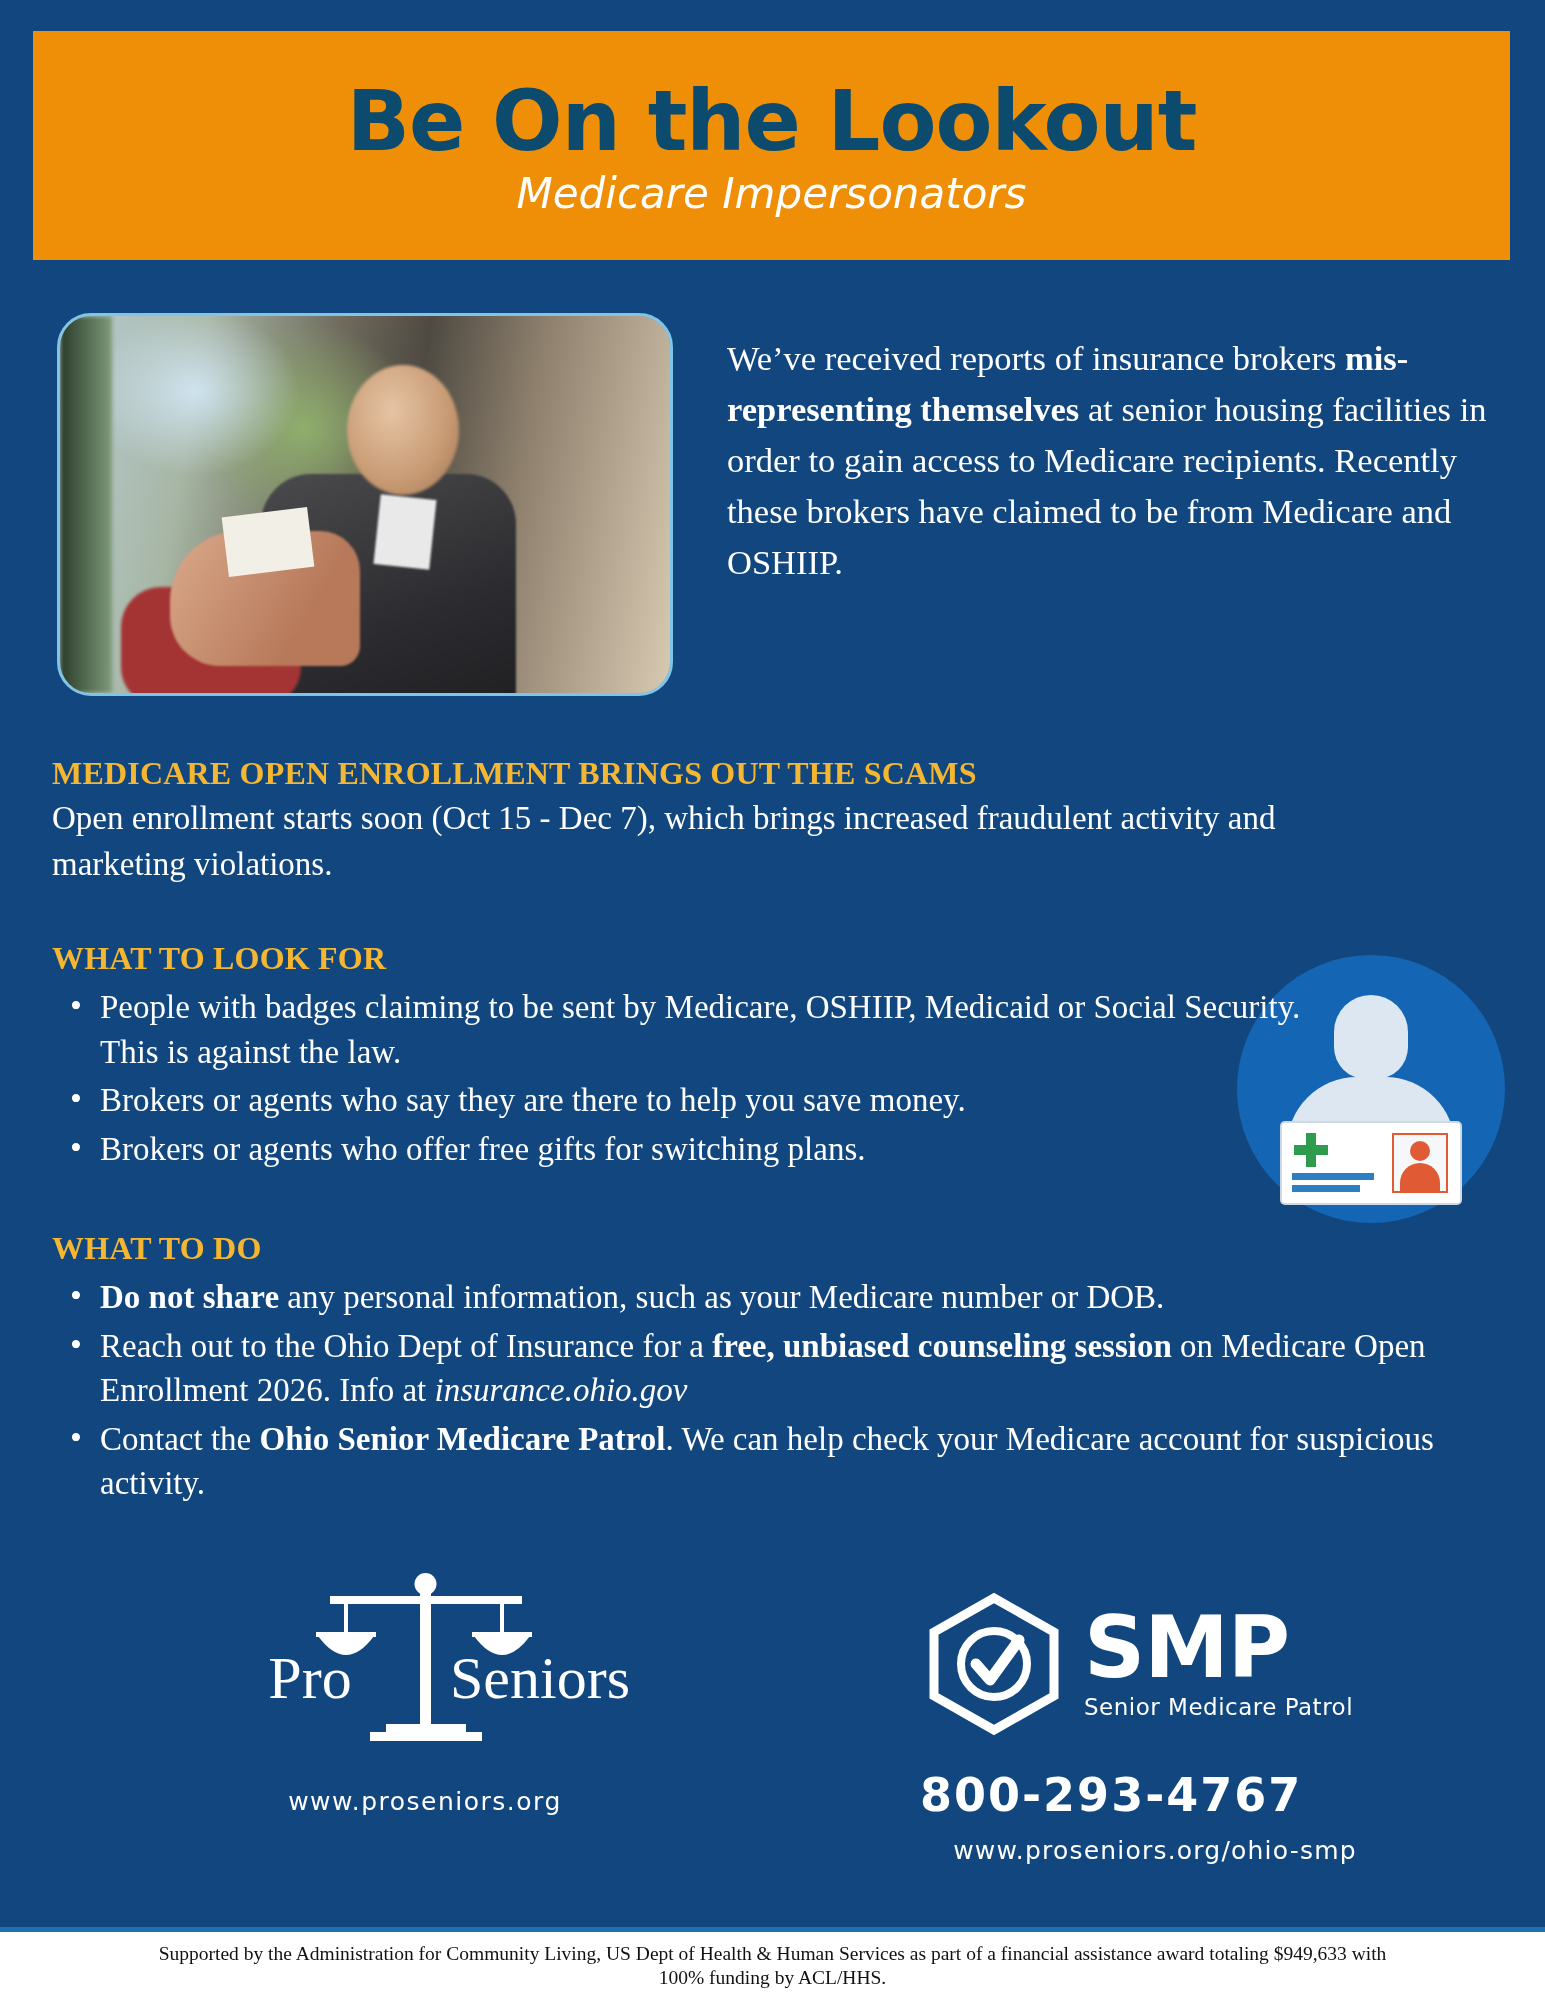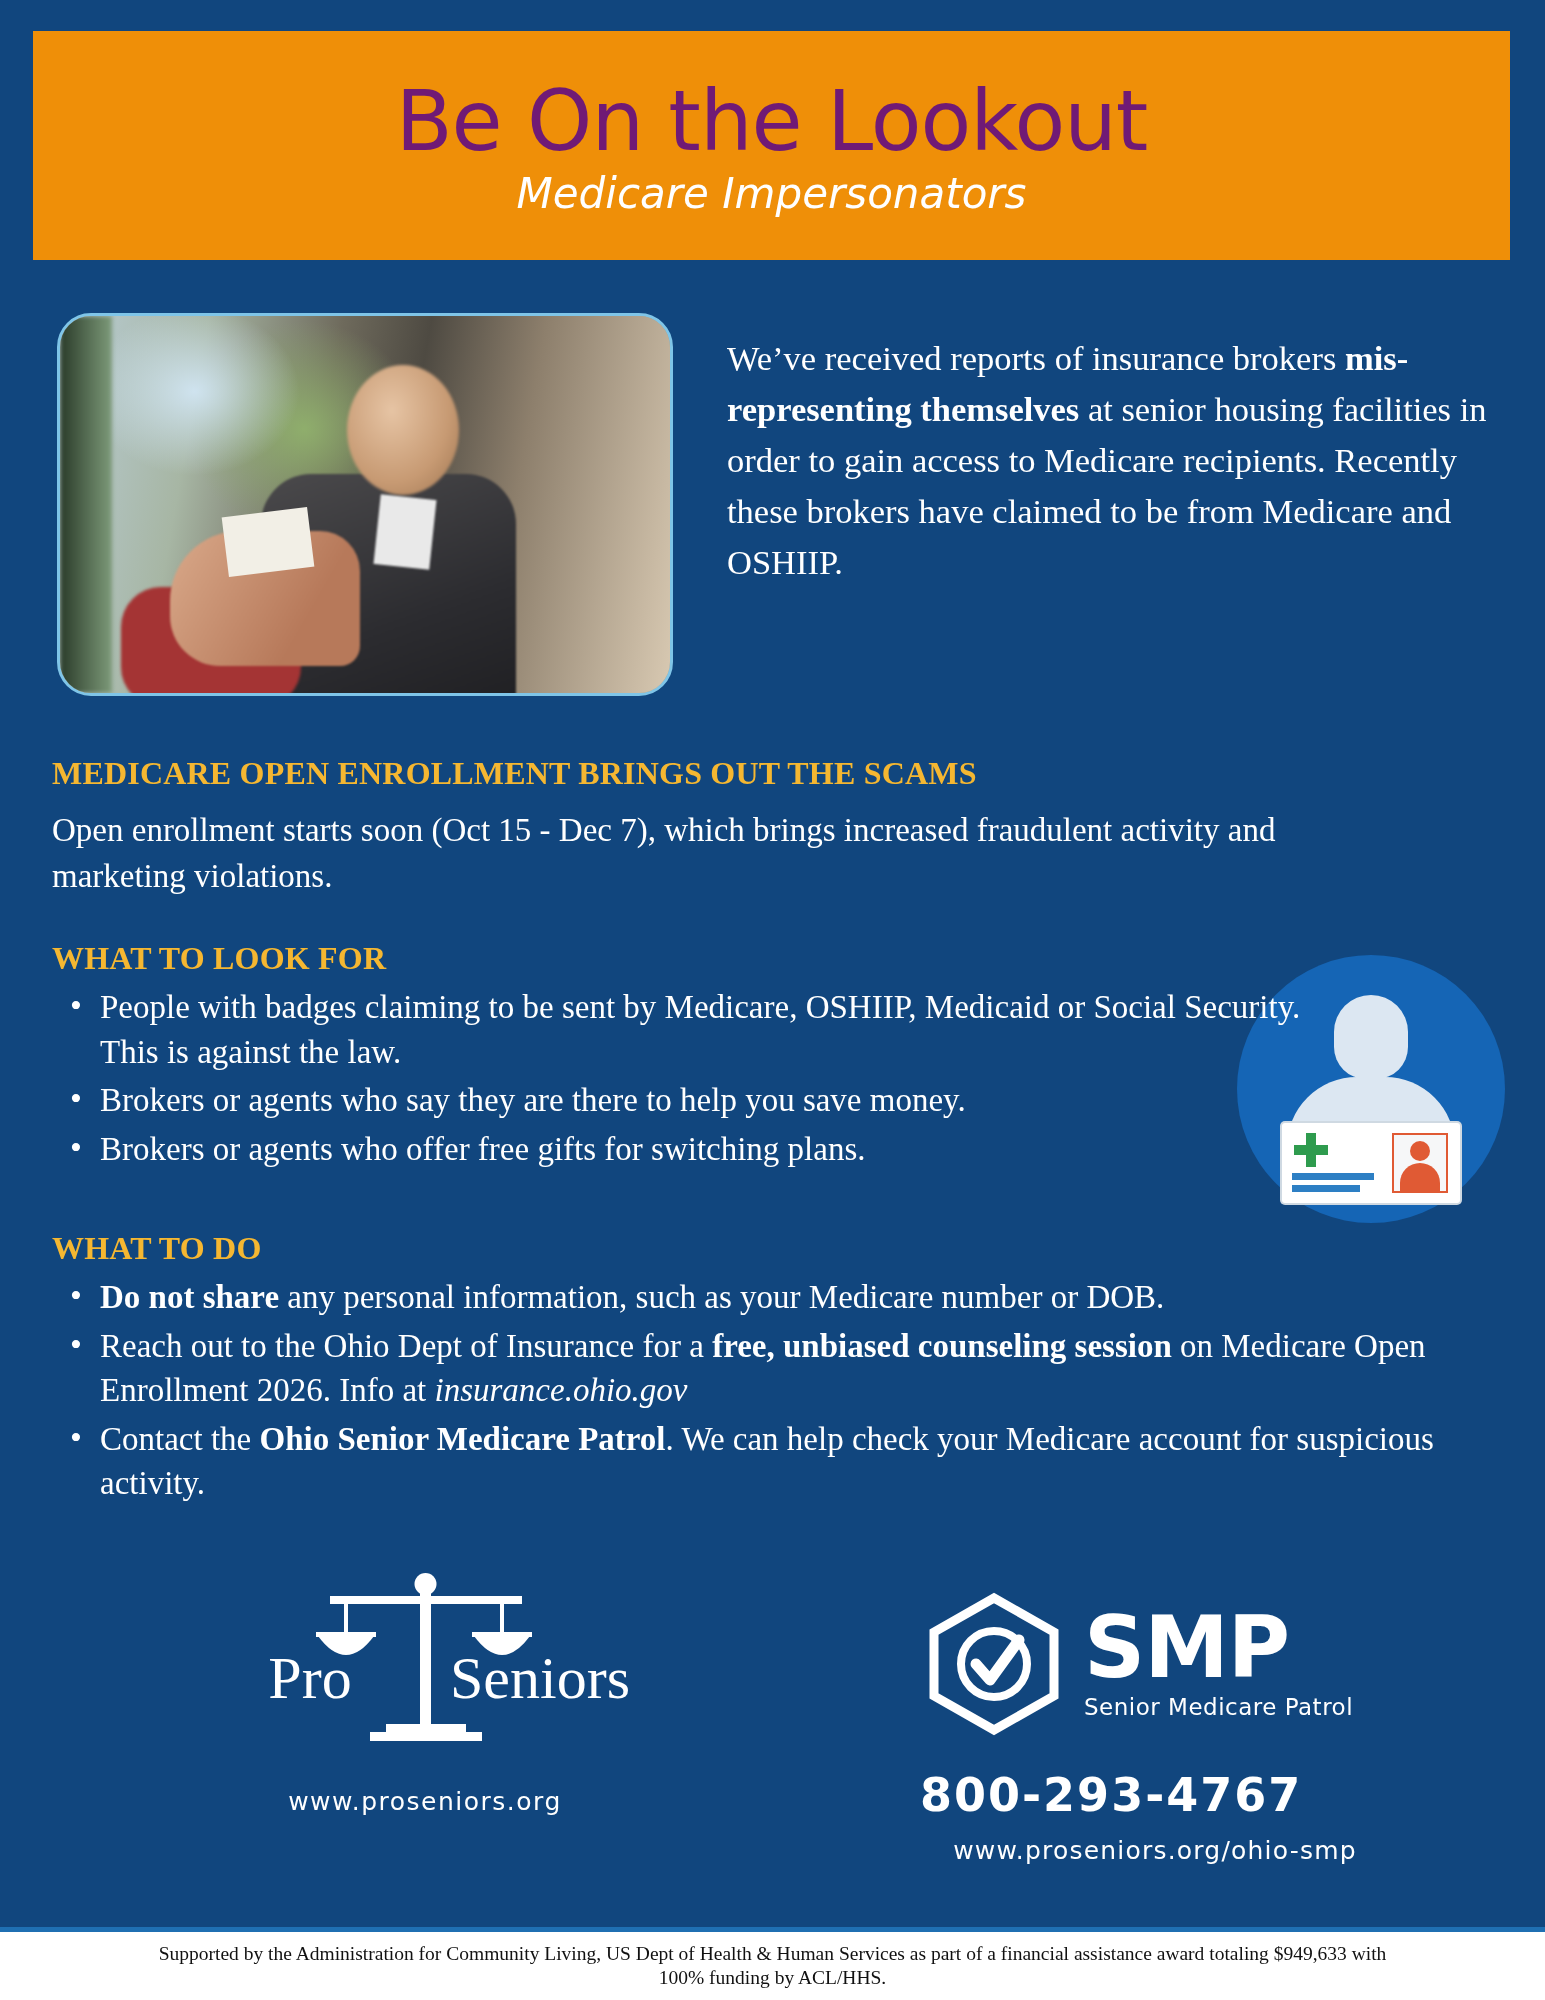--- a/index.html
+++ b/index.html
@@ -30,24 +30,24 @@
     width: 1477px;
     height: 229px;
     background: #ef8f08;
     display: flex;
     flex-direction: column;
     align-items: center;
     justify-content: center;
   }
   .banner-title {
     font-family: "DejaVu Sans", sans-serif;
-    font-weight: normal;
+    font-weight: bold;
     font-size: 83px;
     line-height: 1.0;
-    color: #701a75;
+    color: #0c4a6e;
     letter-spacing: -1px;
     margin: 6px 0 6px 0;
   }
   .banner-sub {
     font-family: "DejaVu Sans", sans-serif;
     font-style: italic;
     font-size: 42px;
     color: #ffffff;
     margin: 0;
   }
@@ -161,21 +161,21 @@
     font-weight: bold;
     font-size: 32px;
     letter-spacing: 0.2px;
   }
   .body-text {
     color: #ffffff;
     font-size: 33px;
     line-height: 1.38;
   }
   .sec1 { position: absolute; left: 52px; top: 755px; width: 1400px; }
-  .sec1 .body-text { margin-top: 16px; width: 1330px; }
+  .sec1 .body-text { margin-top: 4px; width: 1330px; }
 
   .sec2 { position: absolute; left: 52px; top: 940px; width: 1260px; }
   .sec3 { position: absolute; left: 52px; top: 1230px; width: 1420px; }
 
   ul.bullets {
     margin: 8px 0 0 0;
     padding-left: 48px;
     list-style: none;
   }
   ul.bullets li {

